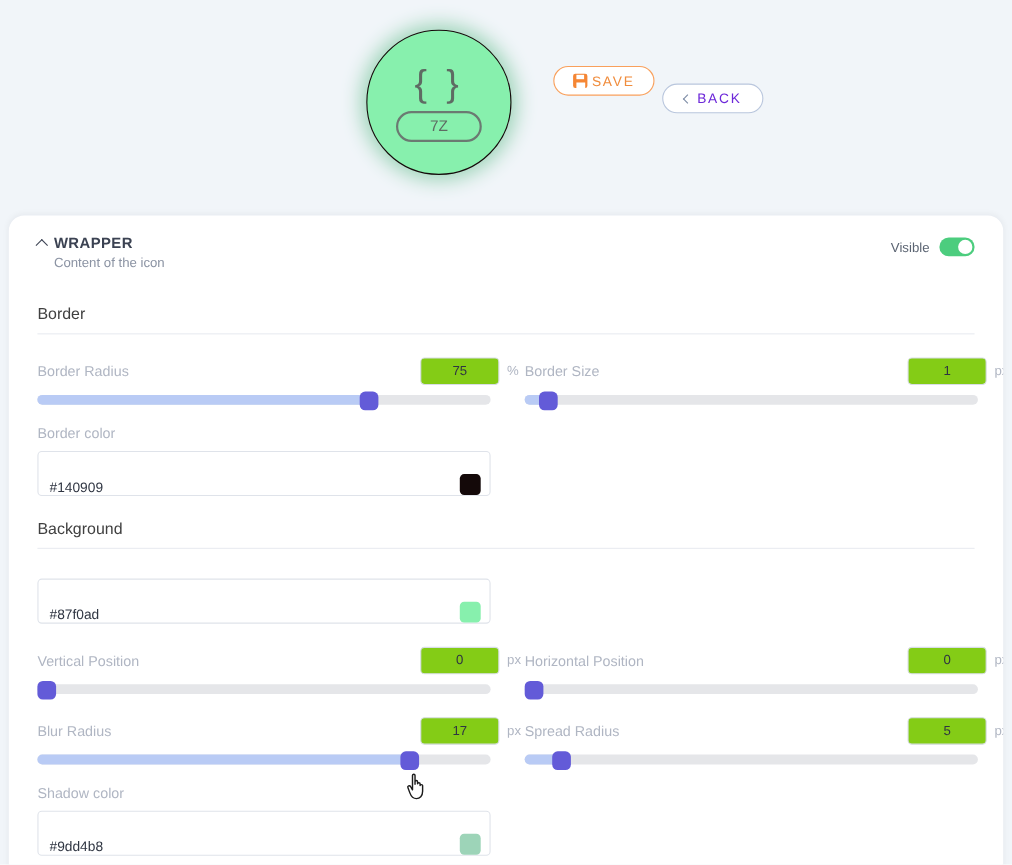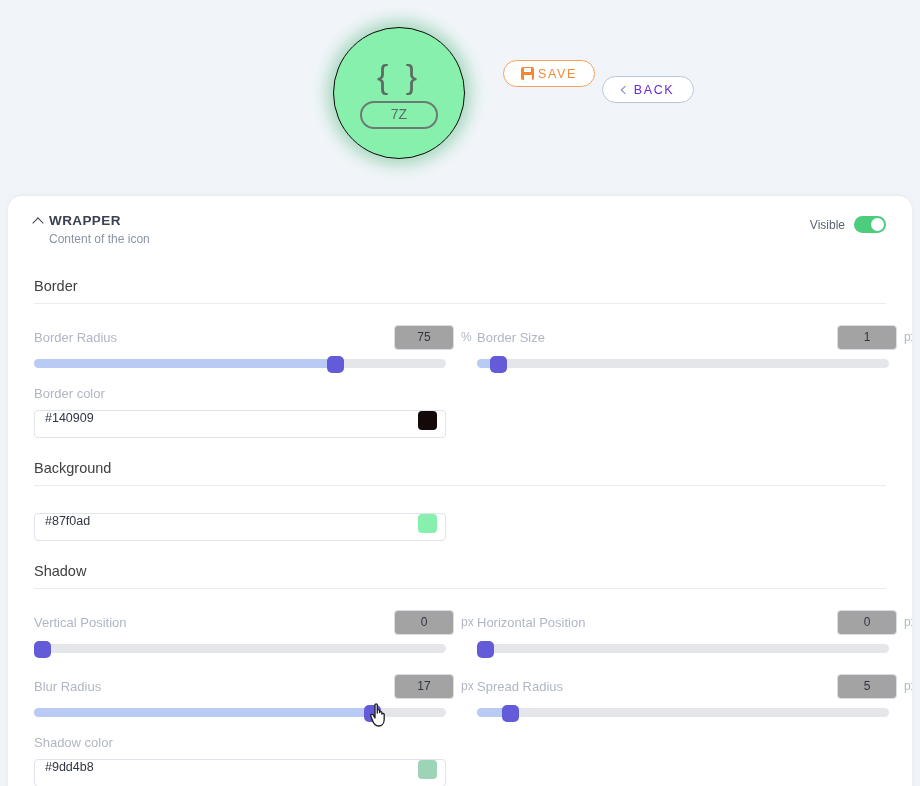--- a/index.html
+++ b/index.html
@@ -206,24 +206,24 @@
     align-items: center;
     justify-content: space-between;
     height: 26px;
   }
   .field-label {
     font-size: 13px;
     color: #b0b6c3;
   }
   .num-group { display: flex; align-items: center; gap: 7px; }
   .num-input {
-    width: 60px; height: 25px;
+    width: 72px; height: 25px;
     border: 1px solid #d8dde6;
     border-radius: 4px;
-    background: #a3a3a3;
+    background: #84cc16;
     font-family: "Liberation Sans", sans-serif;
     font-size: 12px;
     color: #2f3542;
     text-align: center;
     outline: none;
     padding: 0;
     margin-left: 48px;
   }
   .unit { font-size: 12px; color: #b0b6c3; width: 16px; }
 
@@ -255,26 +255,26 @@
     background: #635bd8;
     transform: translateX(-8px);
     cursor: pointer;
   }
 
   .color-field { padding-top: 18px; }
   .color-label { font-size: 13px; color: #b0b6c3; }
   .color-row {
     margin-top: 9px;
     width: 412px;
-    height: 28px;
+    height: 41px;
     border: 1px solid #dfe3ea;
     border-radius: 4px;
     background: #fff;
     display: flex;
-    align-items: flex-start;
+    align-items: flex-end;
     padding: 0 8px 0 10px;
     justify-content: space-between;
   }
   .color-text {
     border: none; outline: none;
     font-family: "Liberation Sans", sans-serif;
     font-size: 12.5px;
     color: #2f3542;
     background: transparent;
     width: 340px;
@@ -377,21 +377,20 @@
   </div>
 
   <div class="section-title section-bg">Background</div>
   <div class="color-field">
     <div class="color-row">
       <input class="color-text" value="#87f0ad" style="">
       <span class="swatch" style="background: rgb(135, 240, 173);"></span>
     </div>
   </div>
 
-  <div class="section-title section-shadow">Shadow</div>
   <div class="grid-2">
 
     <div class="field">
       <div class="field-head">
         <span class="field-label">Vertical Position</span>
         <span class="num-group">
           <input class="num-input" value="0" style="">
           <span class="unit">px</span>
         </span>
       </div>

